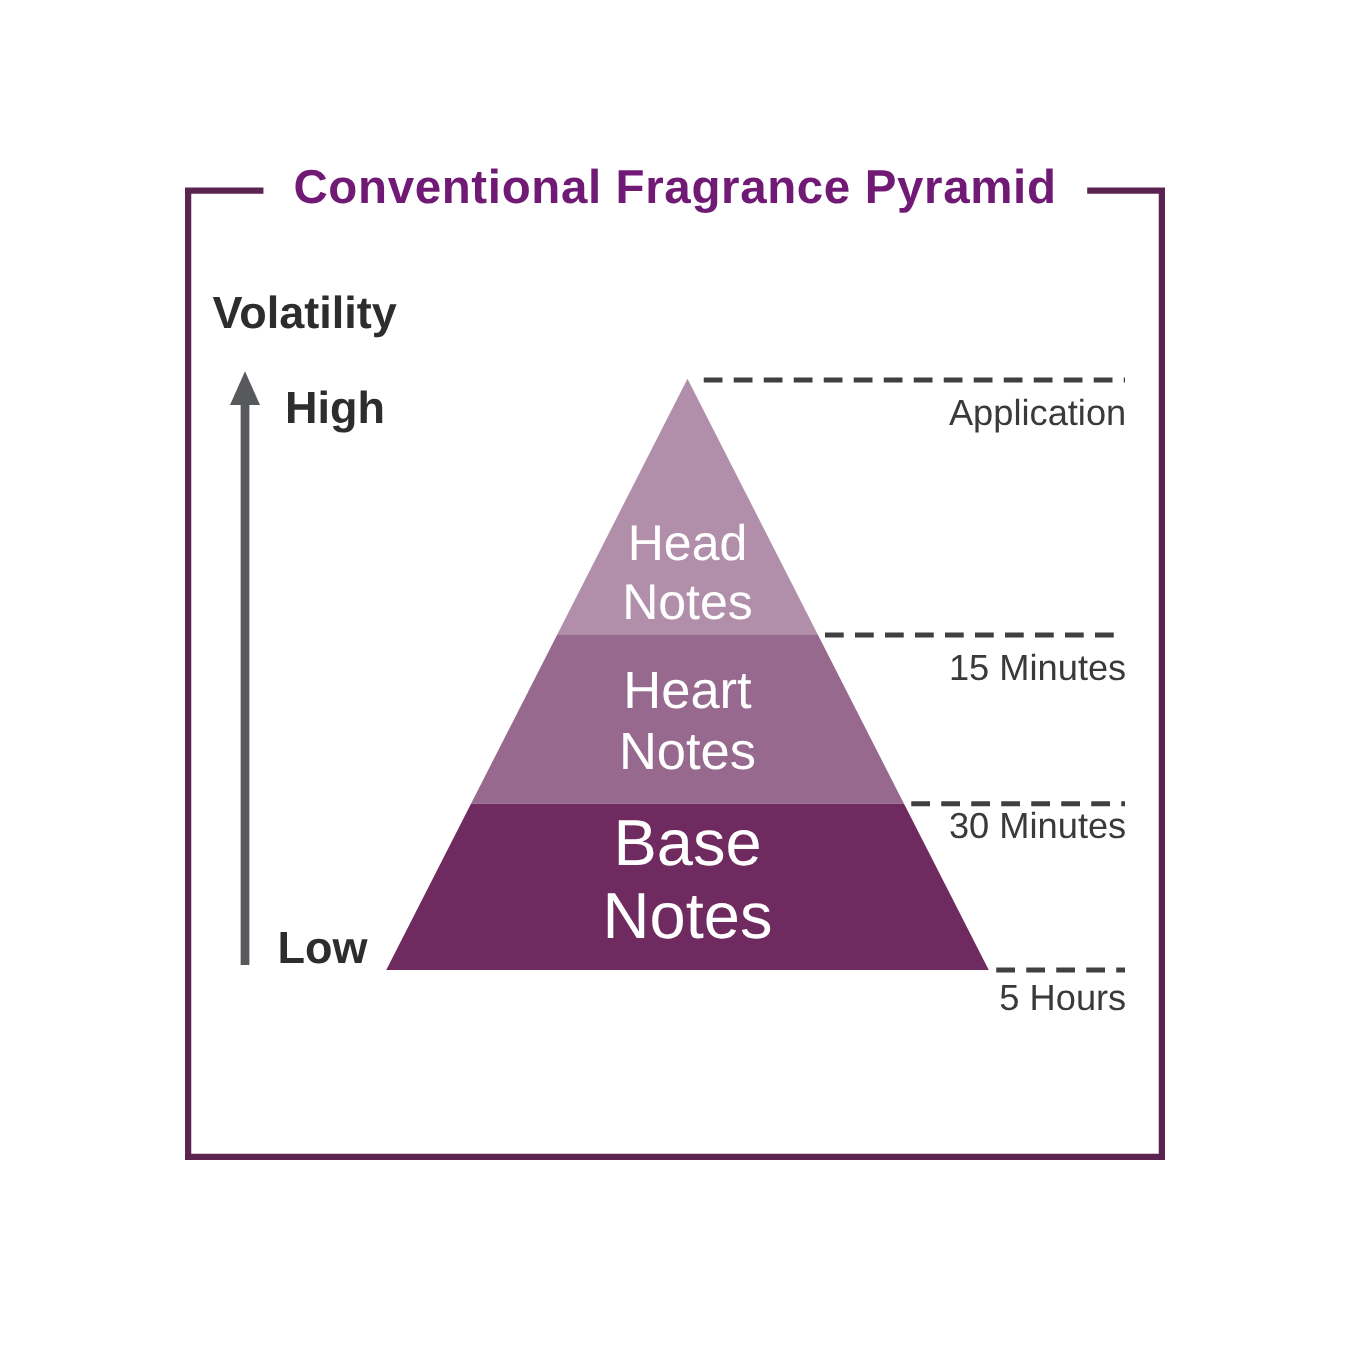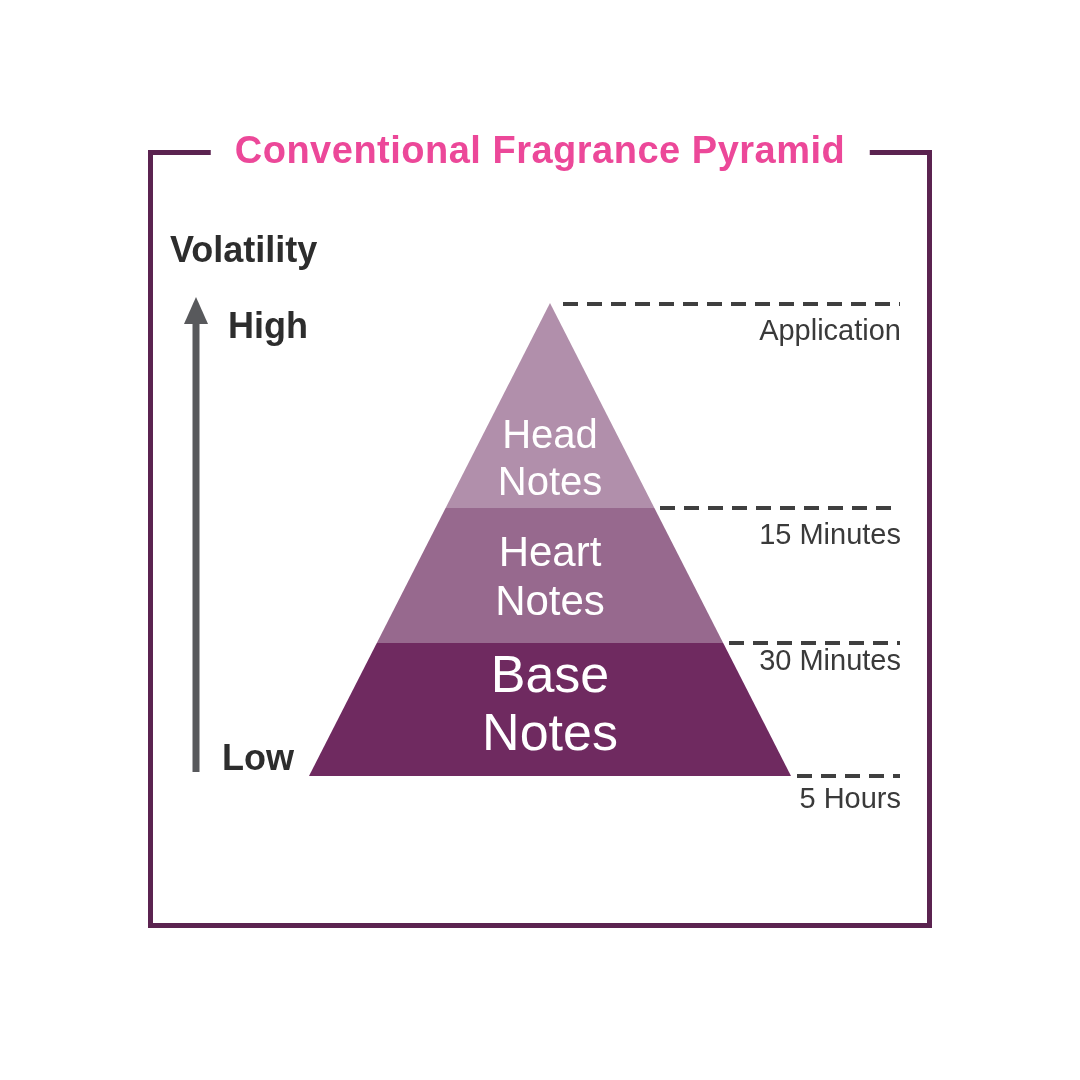--- a/index.html
+++ b/index.html
@@ -19,21 +19,21 @@
   }
   .title{
     position:absolute;
     top:128px;left:540px;
     transform:translateX(-50%);
     background:#ffffff;
     padding:0 24px;
     font-size:38px;
     line-height:44px;
     font-weight:bold;
-    color:#ec4899;
+    color:#701a75;
     white-space:nowrap;
     letter-spacing:0.5px;
   }
   svg.diagram{position:absolute;left:0;top:0;width:1080px;height:1080px;}
   .arrow-line{stroke:#58595c;stroke-width:7;}
   .arrow-head{fill:#58595c;}
   .axis-label{font:bold 36px "Liberation Sans", sans-serif;fill:#2d2d2d;}
   .layer-text{fill:#ffffff;text-anchor:middle;font-family:"Liberation Sans", sans-serif;}
   .layer-text.head{font-size:40px;}
   .layer-text.heart{font-size:42px;}

